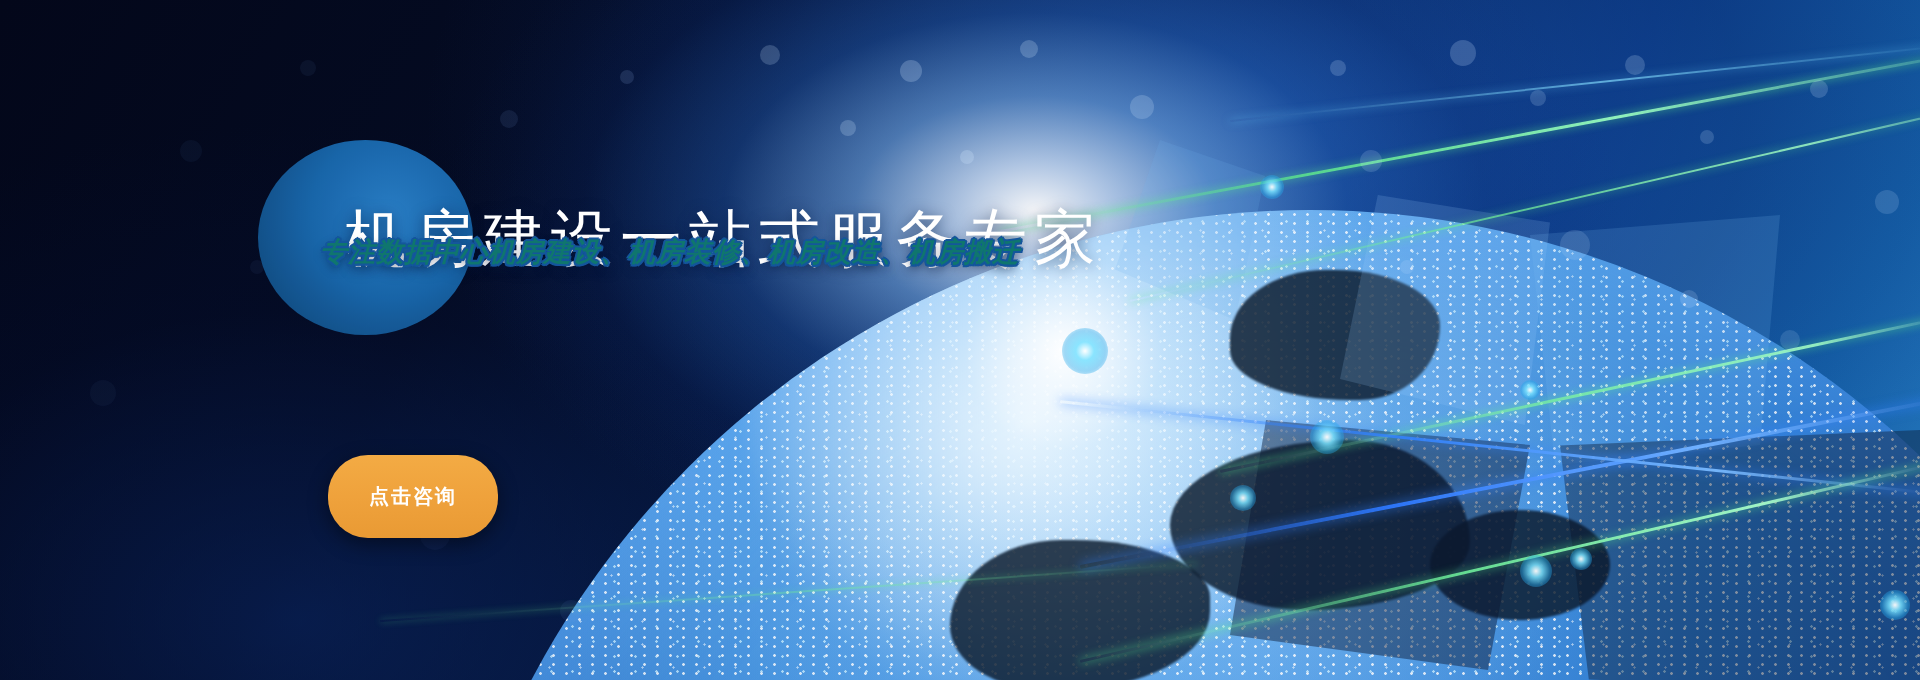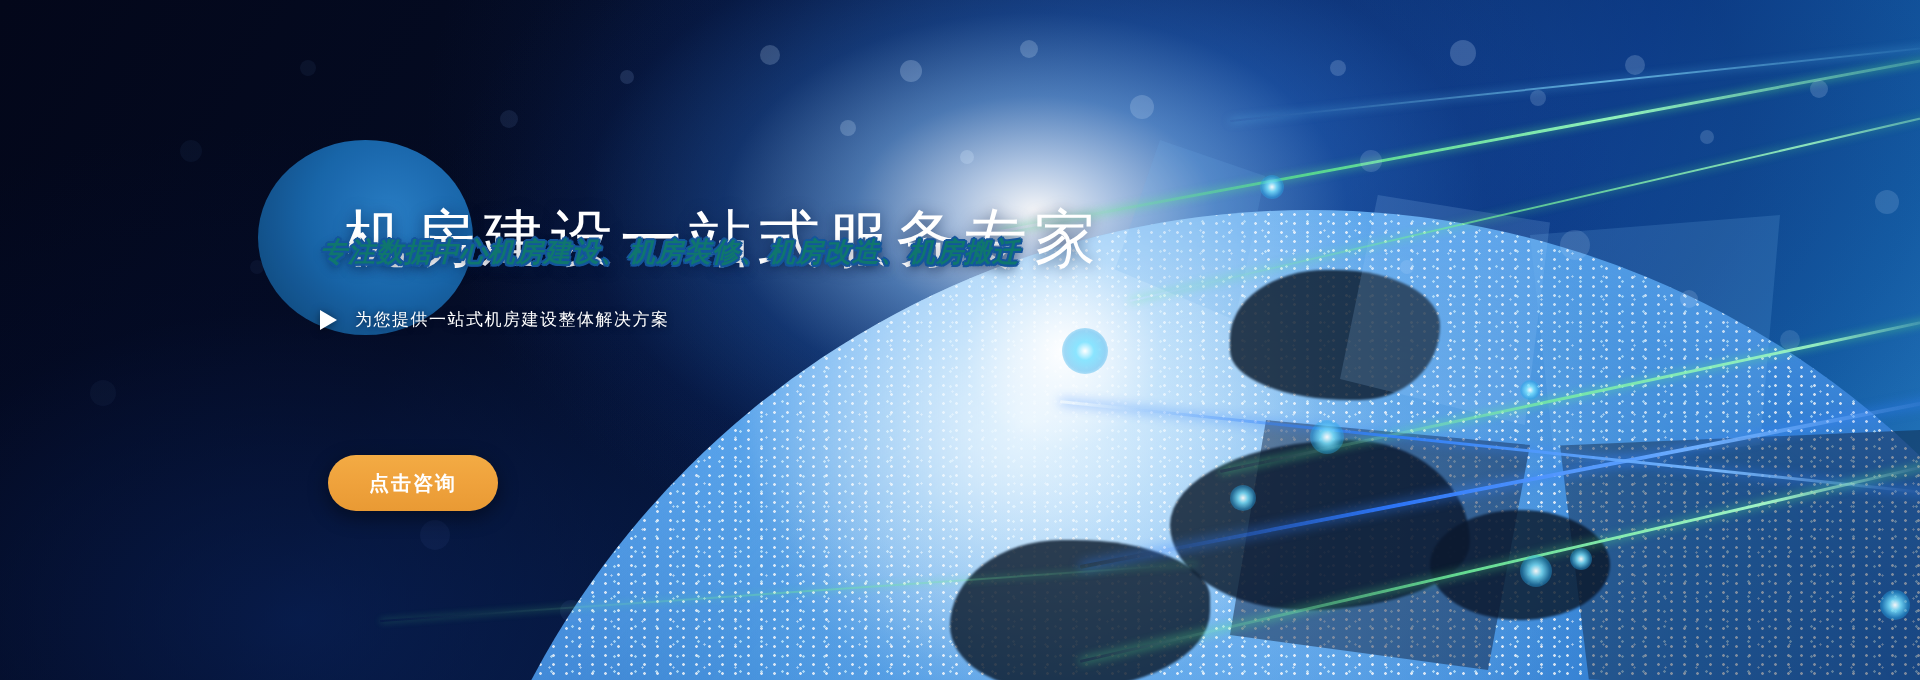--- a/index.html
+++ b/index.html
@@ -103,21 +103,21 @@
     border-top:10px solid transparent;border-bottom:10px solid transparent;
     border-left:17px solid #ffffff;
     filter:drop-shadow(0 1px 4px rgba(0,0,0,.5));
   }
   .tagline{
     font-size:17px;letter-spacing:1.5px;color:#ffffff;white-space:nowrap;
     text-shadow:0 1px 6px rgba(0,10,35,.85);
   }
 
   .cta{
-    position:absolute;left:328px;top:455px;width:170px;height:56px;
+    position:absolute;left:328px;top:455px;width:170px;height:83px;
     border:none;border-radius:40px;cursor:pointer;
     background:linear-gradient(180deg,#f3ab44 0%,#efa23c 50%,#e99a34 100%);
     color:#ffffff;font-size:20px;font-weight:bold;letter-spacing:2px;
     font-family:"Liberation Sans","DejaVu Sans",sans-serif;
     box-shadow:0 6px 20px rgba(0,0,0,.45);
   }
 </style>
 </head>
 <body>
 
@@ -188,21 +188,17 @@
   <div class="bokeh" style="left:250px;top:260px;width:14px;height:14px;background:rgba(120,160,230,.06);"></div>
 
   <div class="blue-disc"></div>
 
   <div class="content">
 
     <h1 class="headline">机房建设一站式服务专家</h1>
 
     <div class="subhead">专注数据中心机房建设、机房装修、机房改造、机房搬迁</div>
 
-    <div class="tagline-row">
-      <span class="tri"></span>
-      <span class="tagline">为您提供一站式机房建设整体解决方案</span>
-    </div>
 
     <button class="cta">点击咨询</button>
 
   </div>
 </div>
 
 </body></html>

